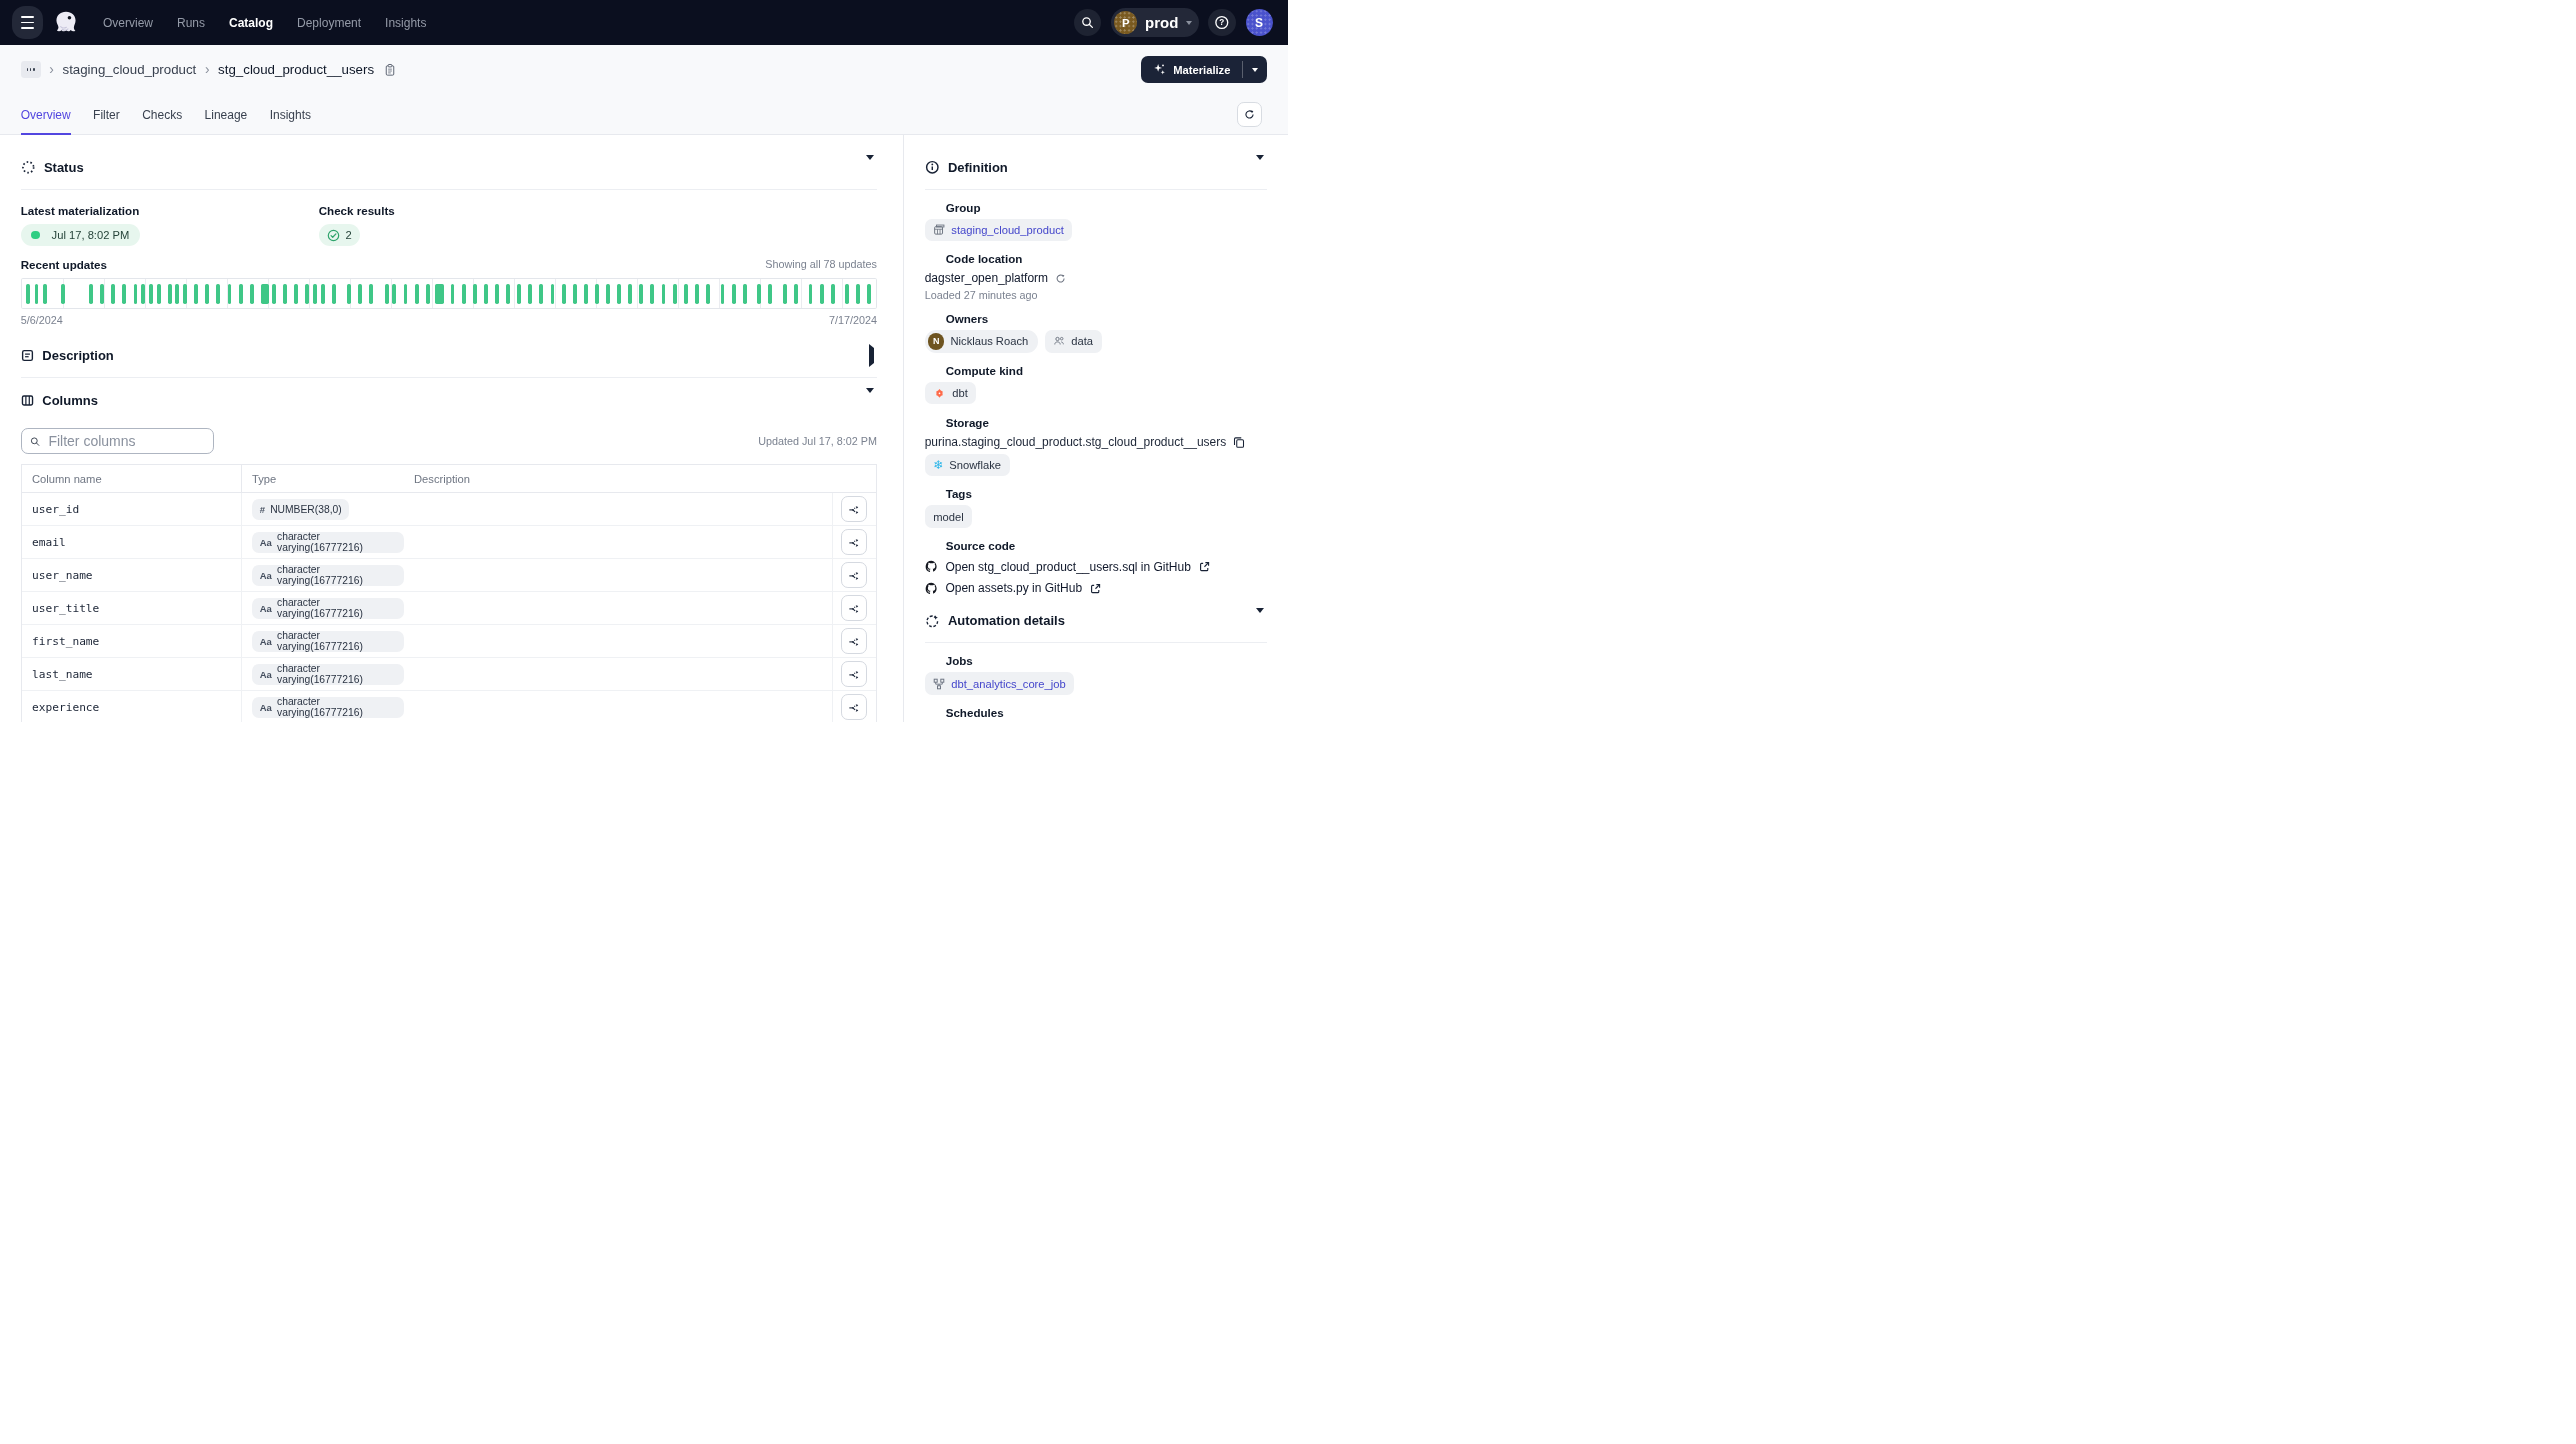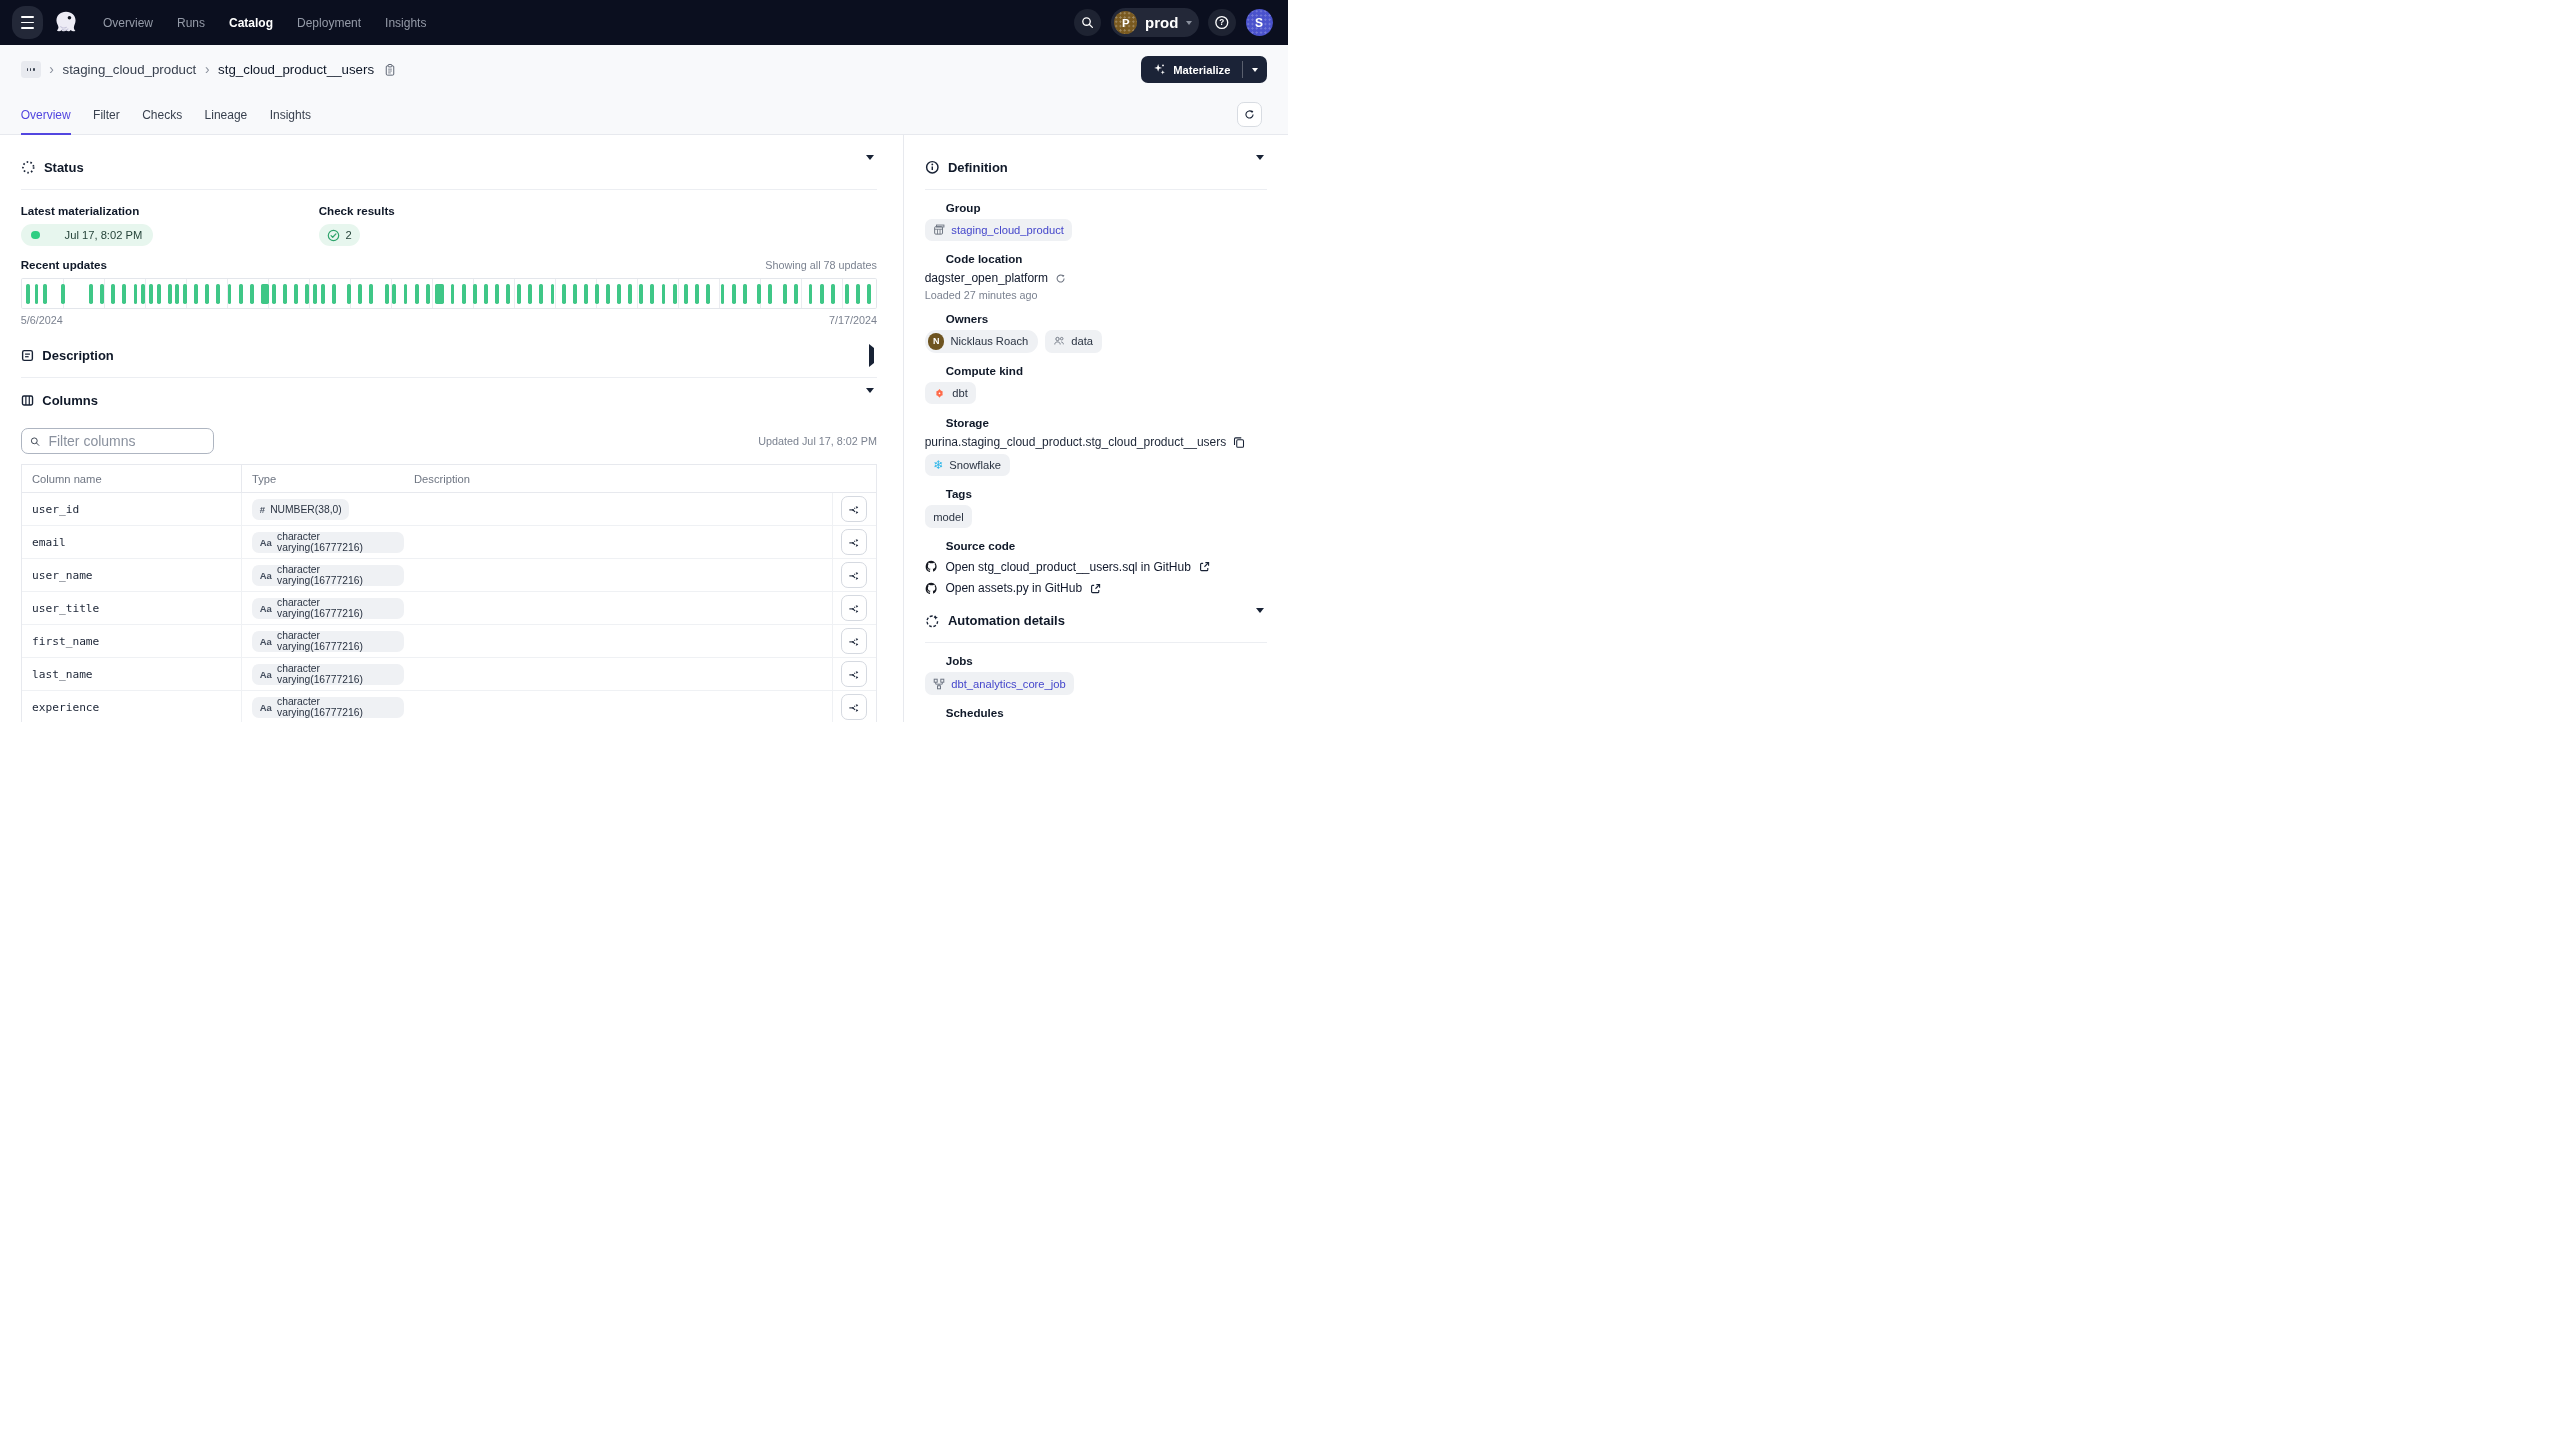--- a/index.html
+++ b/index.html
@@ -57,25 +57,25 @@
   .sec-title { font-size: 13px; font-weight: 700; color: #0F1828; }
   .sec-caret { margin-left: auto; cursor: pointer; padding: 3.4px; }
   .caret-down { width: 0; height: 0; border-left: 4.7px solid transparent; border-right: 4.7px solid transparent; border-top: 5.6px solid #182235; }
   .caret-right { width: 0; height: 0; border-top: 4.3px solid transparent; border-bottom: 4.3px solid transparent; border-left: 5.2px solid #182235; }
   .divider { height: 0.9px; background: #ECEEF2; }
   .mt-status { margin-top: 21.5px; }
   .div1 { margin-top: 10.3px; }
 
   .status-grid { display: grid; grid-template-columns: 298px 1fr; margin-top: 14.6px; }
   .field-label { font-size: 11.6px; font-weight: 700; color: #0F1828; }
-  .pill-green { display: inline-flex; align-items: center; gap: 25px; height: 22.4px; padding: 0 10.3px; border-radius: 11.2px;
+  .pill-green { display: inline-flex; align-items: center; gap: 12px; height: 22.4px; padding: 0 10.3px; border-radius: 11.2px;
                 background: #E7F6EE; color: #26443A; font-size: 11.2px; margin-top: 6.9px; cursor: pointer; }
   .dot-green { width: 8.6px; height: 8.6px; border-radius: 50%; background: #2FCE83; }
 
-  .updates-head { display: flex; justify-content: space-between; align-items: center; margin-top: 12px; }
+  .updates-head { display: flex; justify-content: space-between; align-items: flex-start; margin-top: 12px; }
   .muted { color: #7B8290; font-size: 10.8px; }
   .updates-strip { position: relative; height: 31px; border: 0.9px solid #E3E6EB; border-radius: 1.7px; margin-top: 6.9px; background: #fff; overflow: hidden; }
   .gridline { position: absolute; top: 0; bottom: 0; width: 0.9px; background: #EAECF0; }
   .bar { position: absolute; top: 4.3px; bottom: 4.3px; width: 3.9px; border-radius: 1.7px; background: #3FC787; cursor: pointer; }
   .bar.wide { width: 8.6px; }
   .updates-dates { display: flex; justify-content: space-between; margin-top: 5.2px; }
 
   .sec-desc { margin-top: 18px; }
   .sec-cols { margin-top: 12px; }
   .filter-row { display: flex; justify-content: space-between; align-items: center; margin-top: 17px; }

